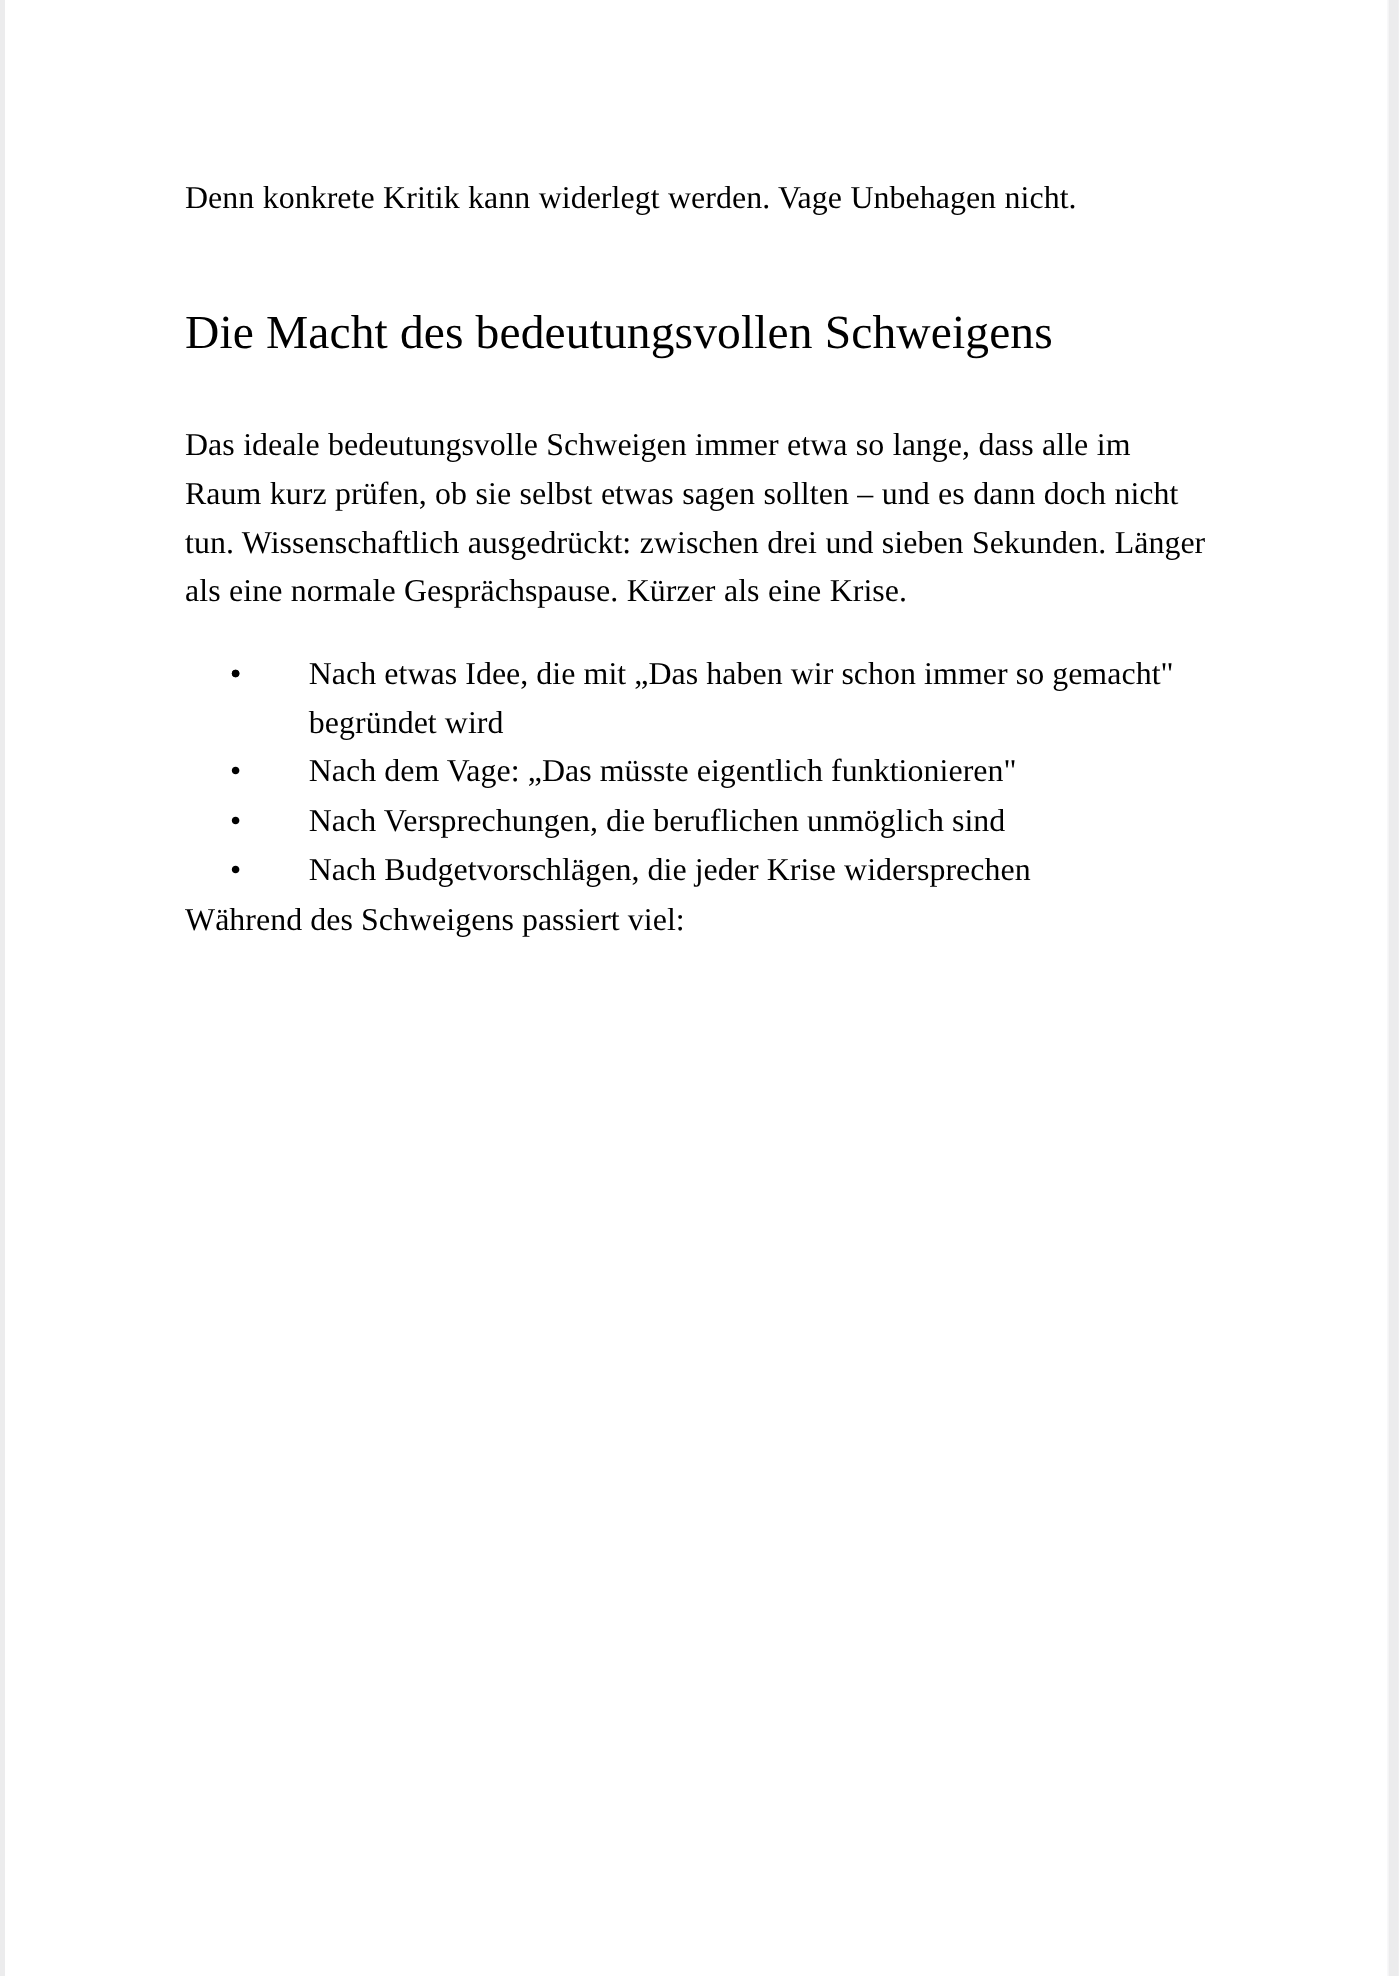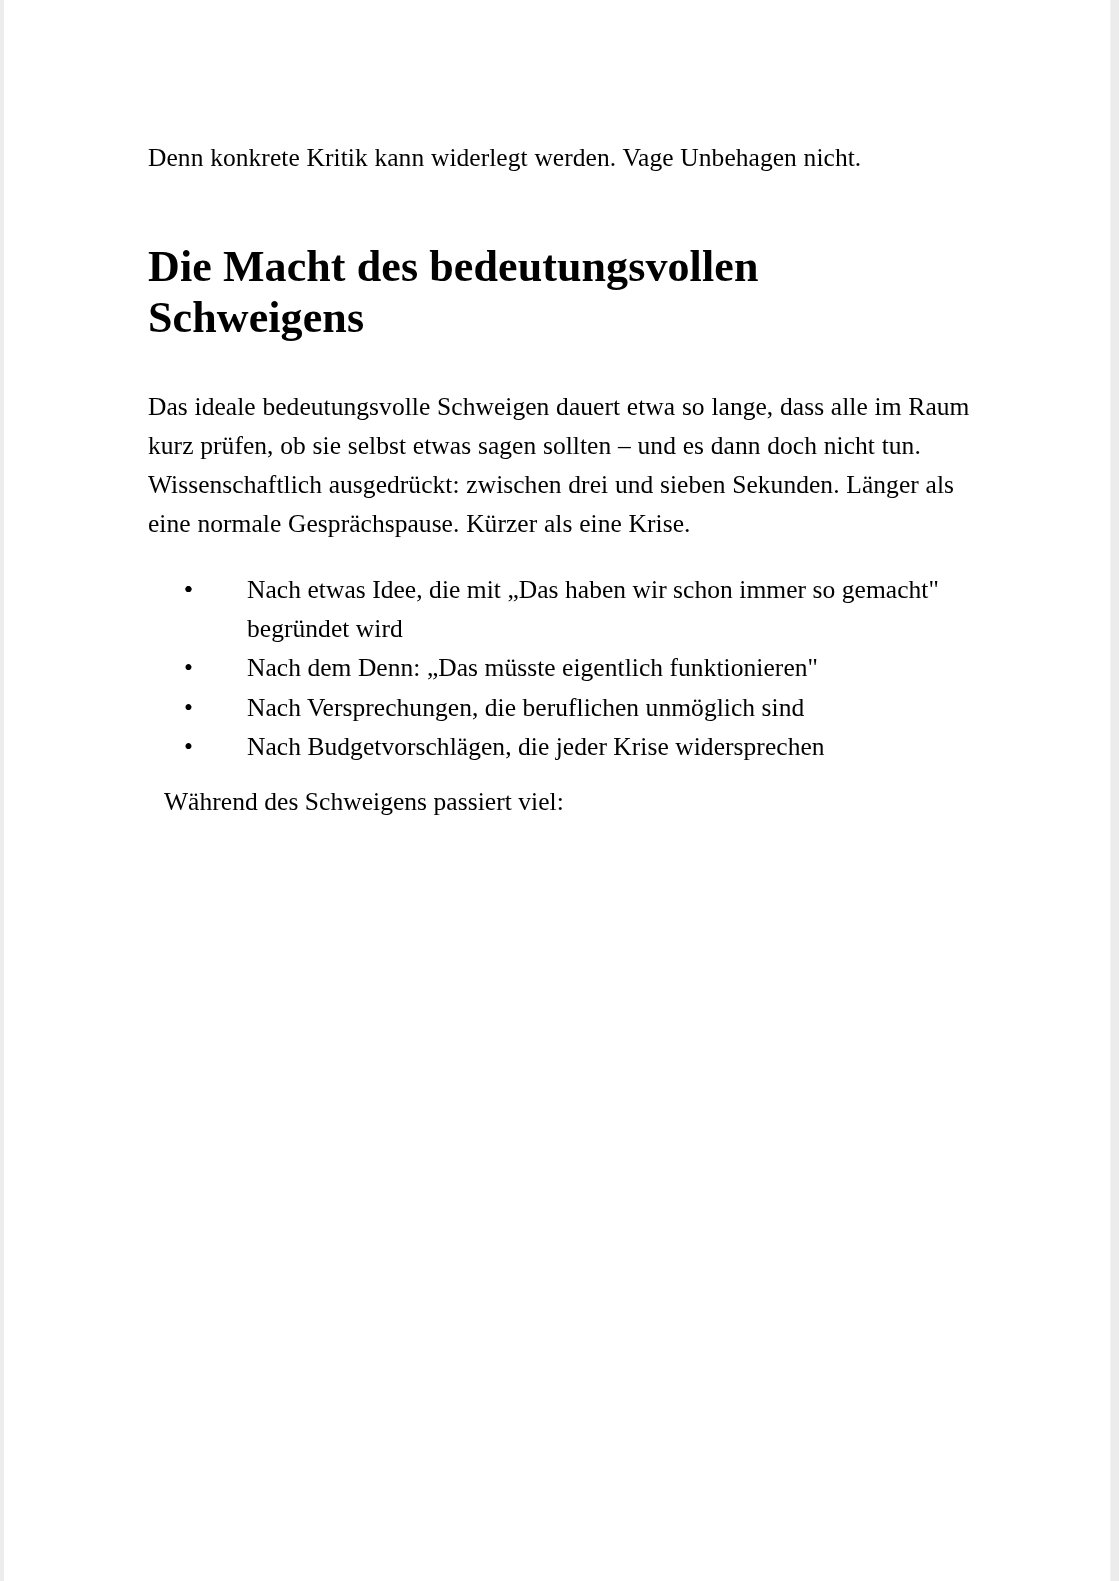--- a/index.html
+++ b/index.html
@@ -39,23 +39,23 @@
     font-size: 25.5px;
     line-height: 39px;
     text-align: left;
     letter-spacing: 0.05px;
     word-spacing: 0.3px;
   }
 
   h2.section-heading {
     margin: 0;
     padding: 0;
-    font-size: 44px;
+    font-size: 38px;
     line-height: 51px;
-    font-weight: 700;
+    font-weight: 400;
     letter-spacing: 0.1px;
   }
 
   .heading-block {
     margin: 64px 0 44px 0;
   }
 
   ul.bullet-list {
     list-style: none;
     margin: 25px 0 0 0;
@@ -73,21 +73,21 @@
     position: absolute;
     left: 36px;
     top: 0;
     width: 14px;
     font-size: 25.5px;
     line-height: 38.5px;
     text-align: left;
   }
 
   p.closing-line {
-    margin: 16px;
+    margin: 0;
     font-size: 25.5px;
     line-height: 38.5px;
     letter-spacing: 0.05px;
   }
 
   .lead-in {
     margin-bottom: 0;
   }
 </style>
 </head>
@@ -97,34 +97,34 @@
   <div class="content">
 
     <p class="body-text">Denn konkrete Kritik kann widerlegt werden. Vage Unbehagen nicht.</p>
 
     <div class="heading-block">
       <h2 class="section-heading">Die Macht des bedeutungsvollen Schweigens</h2>
     </div>
 
 
 
-    <p class="body-text">Das ideale bedeutungsvolle Schweigen dauert etwa so lange, dass alle im Raum kurz prüfen, ob sie selbst etwas sagen sollten – und es dann doch nicht tun. Wissenschaftlich ausgedrückt: zwischen drei und sieben Sekunden. Länger als eine normale Gesprächspause. Kürzer als eine Krise.</p>
+    <p class="body-text">Das ideale bedeutungsvolle Schweigen immer etwa so lange, dass alle im Raum kurz prüfen, ob sie selbst etwas sagen sollten – und es dann doch nicht tun. Wissenschaftlich ausgedrückt: zwischen drei und sieben Sekunden. Länger als eine normale Gesprächspause. Kürzer als eine Krise.</p>
 
 
     <ul class="bullet-list">
       <li>
         <span class="bullet-marker">•</span>
       </li>
       <li>
         <span class="bullet-marker">•</span>
         <span>Nach etwas Idee, die mit „Das haben wir schon immer so gemacht" begründet wird</span>
       </li>
       <li>
         <span class="bullet-marker">•</span>
-        <span>Nach dem Denn: „Das müsste eigentlich funktionieren"</span>
+        <span>Nach dem Vage: „Das müsste eigentlich funktionieren"</span>
       </li>
       <li>
         <span class="bullet-marker">•</span>
         <span>Nach Versprechungen, die beruflichen unmöglich sind</span>
       </li>
       <li>
         <span class="bullet-marker">•</span>
         <span>Nach Budgetvorschlägen, die jeder Krise widersprechen</span>
       </li>
     </ul>

